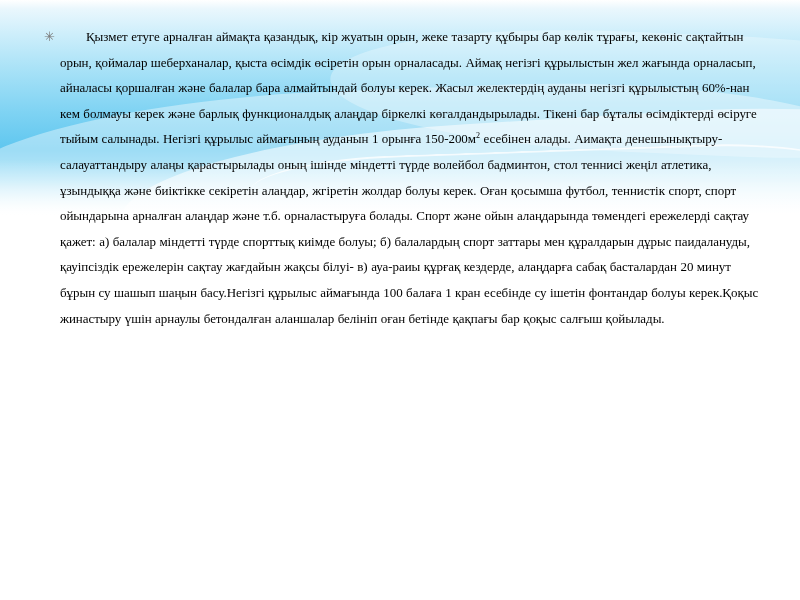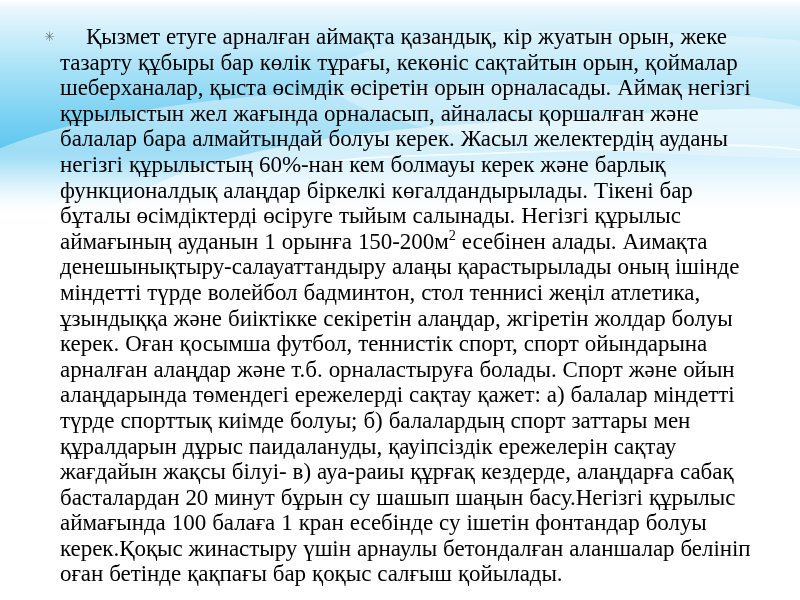--- a/index.html
+++ b/index.html
@@ -120,21 +120,21 @@
     color: #7a7a7a;
     font-size: 13px;
     line-height: 26px;
     text-align: left;
     font-family: "Liberation Serif", serif;
   }
 
   .body-text {
     flex: 1 1 auto;
     font-family: "Liberation Serif", serif;
-    font-size: 23px;
+    font-size: 13px;
     line-height: 25.6px;
     color: #000000;
     text-align: left;
     text-indent: 26px;
     letter-spacing: -0.05px;
     word-spacing: 0.3px;
   }
 
   .body-text sup {
     font-size: 0.62em;

